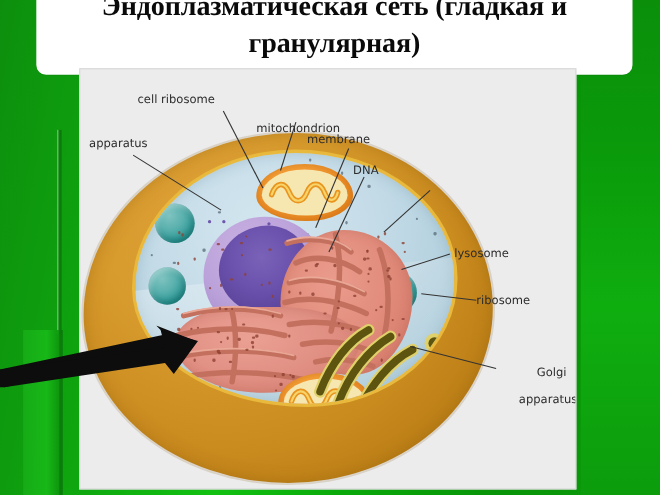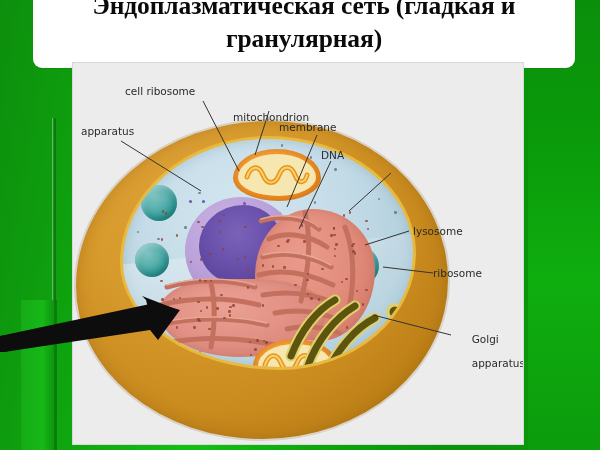--- a/index.html
+++ b/index.html
@@ -475,21 +475,21 @@
         </g>
       </svg>
 
       <div class="label" style="left:8px;top:62px;">apparatus</div>
       <div class="label" style="left:52px;top:22px;">cell ribosome</div>
       <div class="label" style="left:160px;top:48px;">mitochondrion</div>
       <div class="label" style="left:206px;top:58px;">membrane</div>
       <div class="label" style="left:248px;top:86px;">DNA</div>
       <div class="label" style="left:340px;top:162px;">lysosome</div>
       <div class="label" style="left:360px;top:204px;">ribosome</div>
-      <div class="label" style="left:372px;top:258px;text-align:left;width:70px;">
+      <div class="label" style="left:372px;top:258px;text-align:right;width:70px;">
         <span>Golgi</span><br>
         <span>apparatus</span>
       </div>
 
     </div>
   </div>
 
   <svg class="arrow" viewBox="0 0 215 62">
     <polygon points="0,40 150,8 142,0 178,14 150,34 144,24 4,56" fill="#0d0d0d"></polygon>
     <polygon points="0,40 0,56 4,56 150,34 158,44 180,14 146,4 150,20" fill="#0d0d0d"></polygon>

